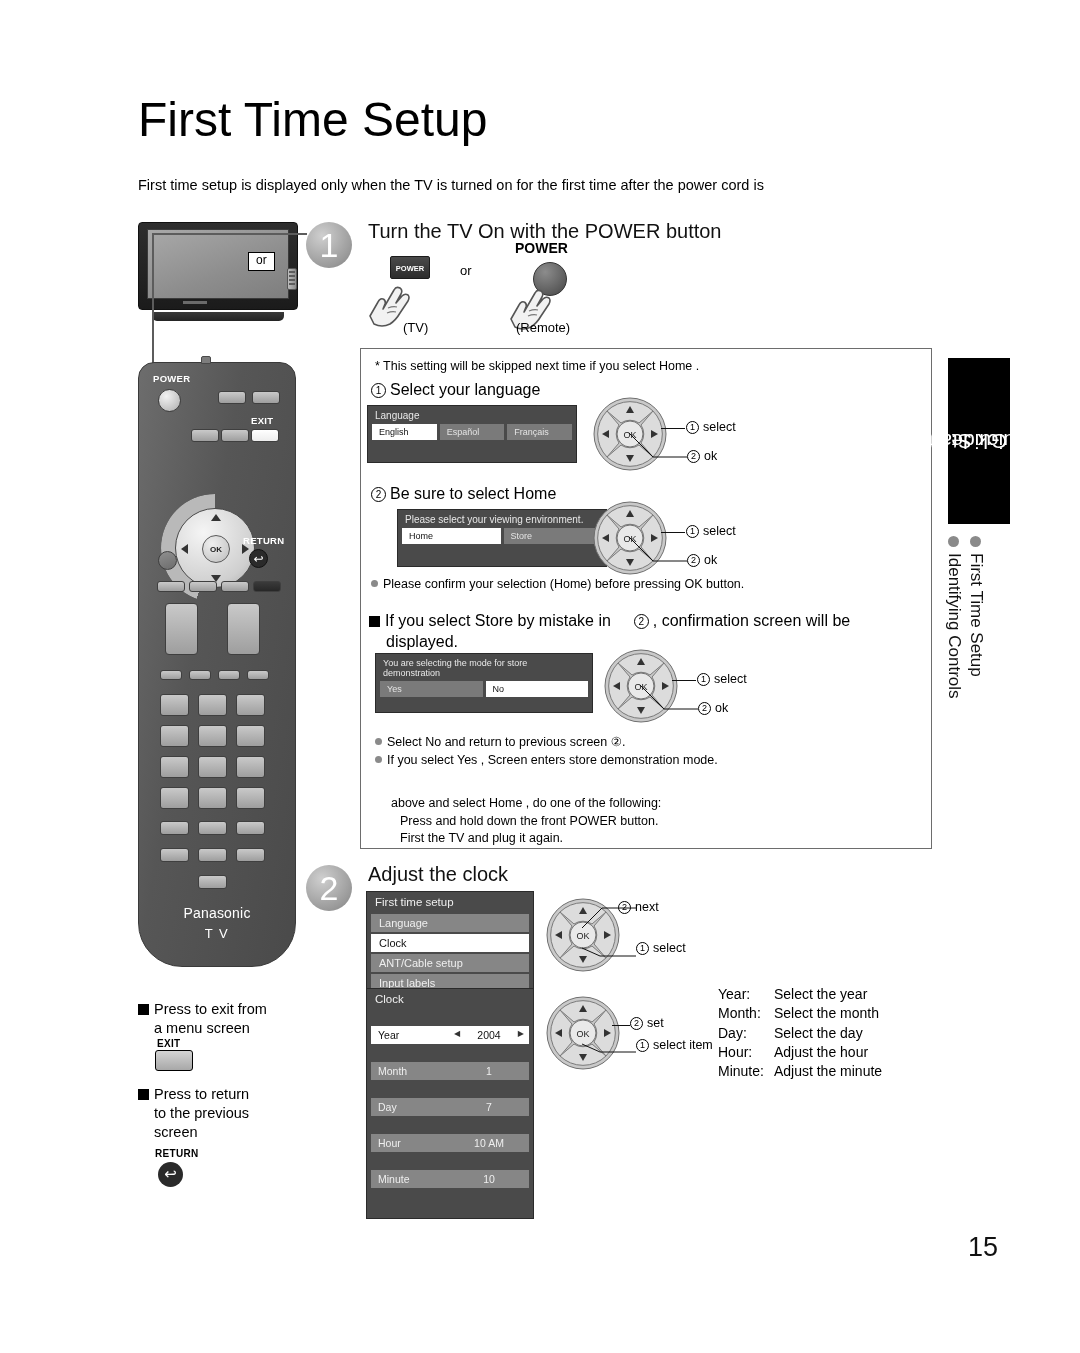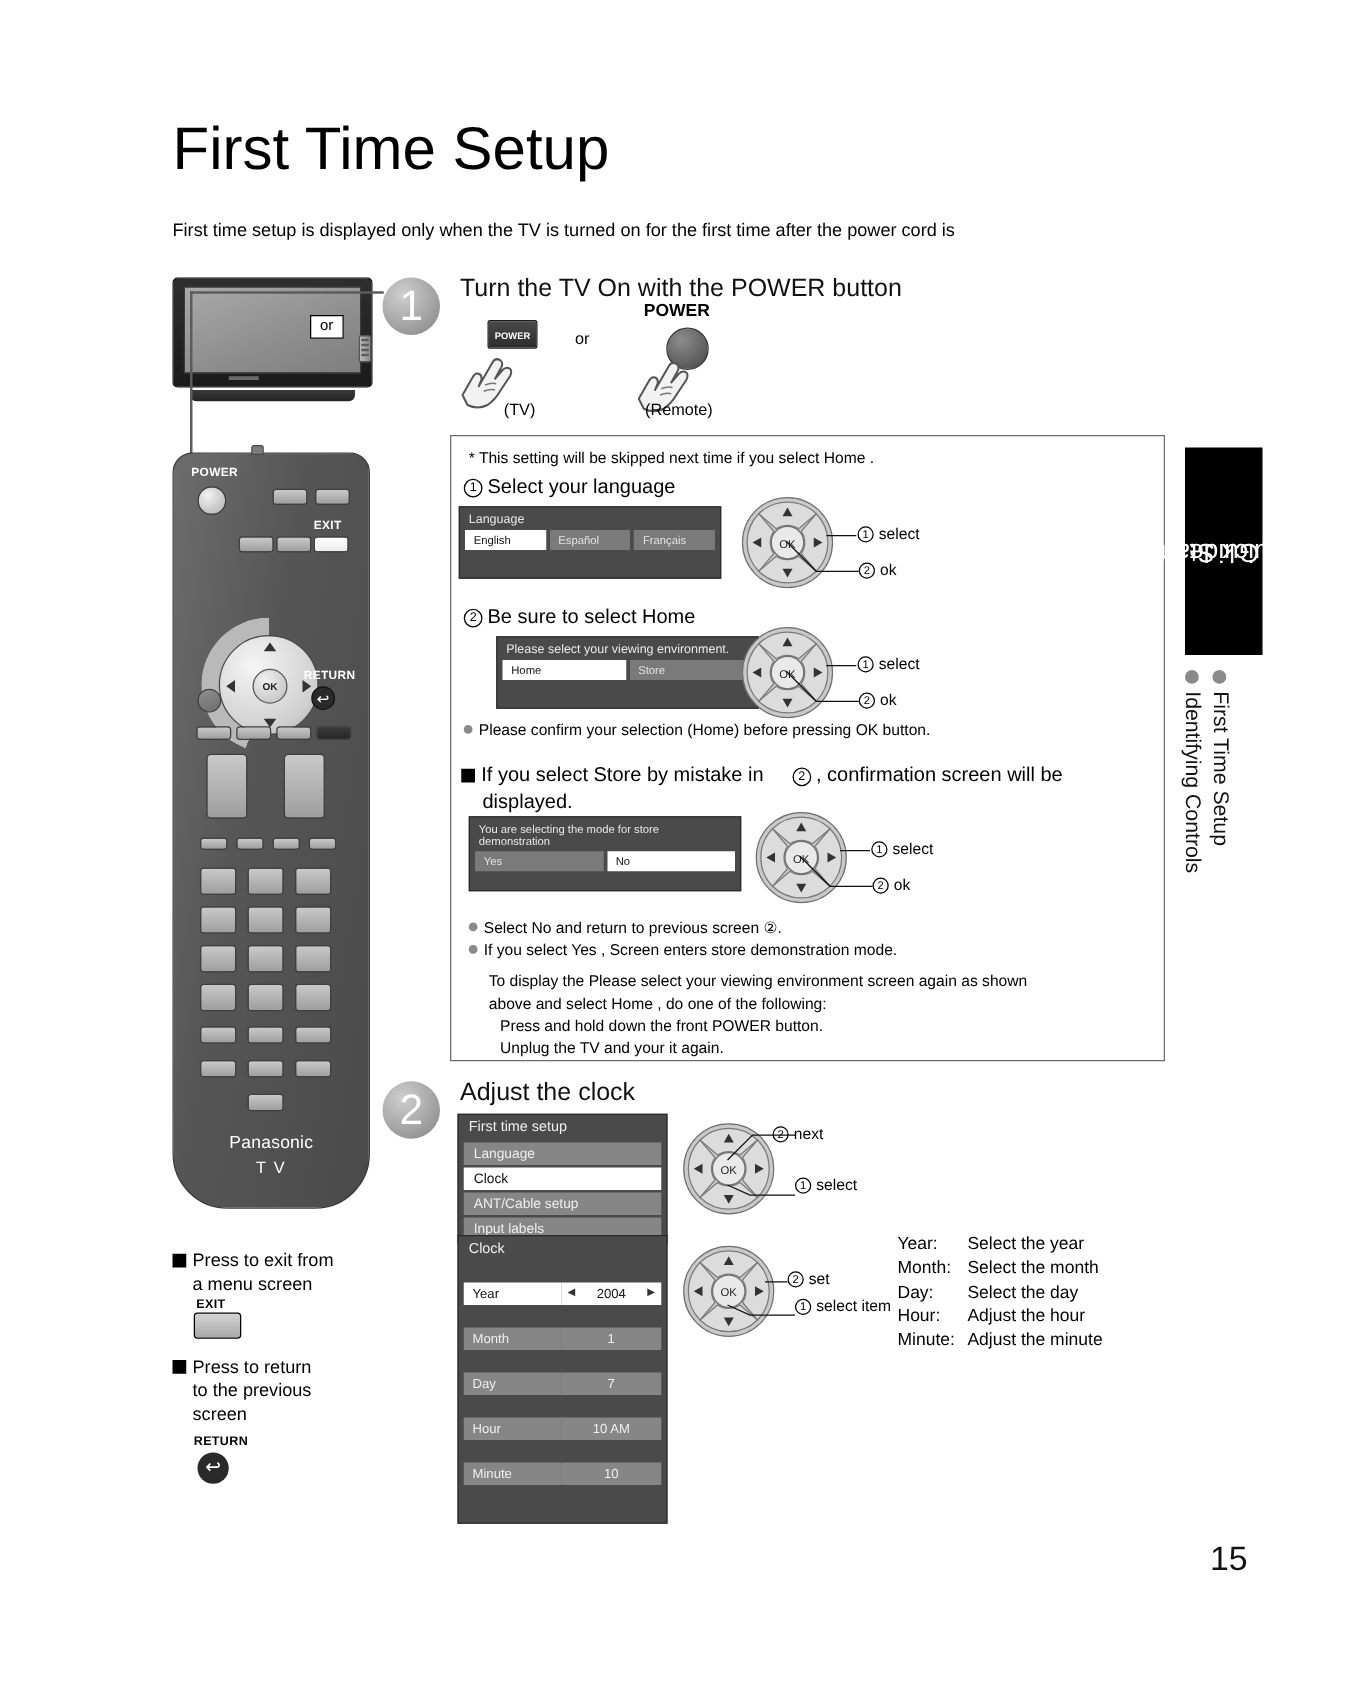--- a/index.html
+++ b/index.html
@@ -556,24 +556,24 @@
     </div>
 
     <div class="panel-note" style="left:14px; top:385px; font-size:12.5px;">
       <span class="bullet-dot"></span><span>Select  No  and return to previous screen  ②.</span>
     </div>
     <div class="panel-note" style="left:14px; top:404px; font-size:12.5px;">
       <span class="bullet-dot"></span><span>If you select  Yes , Screen enters store demonstration mode.</span>
     </div>
 
     <div class="panel-note" style="left:30px; top:428px; font-size:12.5px; line-height:1.42;">
-      <span>To display the  Please select your viewing environment  screen again as shown</span><br>
+      <br>
       <span>above and select  Home , do one of the following:</span><br>
       <span style="margin-left:9px;">Press and hold down the front POWER button.</span><br>
-      <span style="margin-left:9px;">Unplug the TV and your it again.</span>
+      <span style="margin-left:9px;">First the TV and plug it again.</span>
     </div>
   </div>
 
   <div class="step-circle" style="left:306px; top:865px;">2</div>
   <div class="step-head" style="left:368px; top:863px;">Adjust the clock</div>
 
   <div class="osd-menu" style="left:366px; top:891px;">
     <div class="mtitle">First time setup</div>
     <div class="mitem">Language</div>
     <div class="mitem sel">Clock</div>

